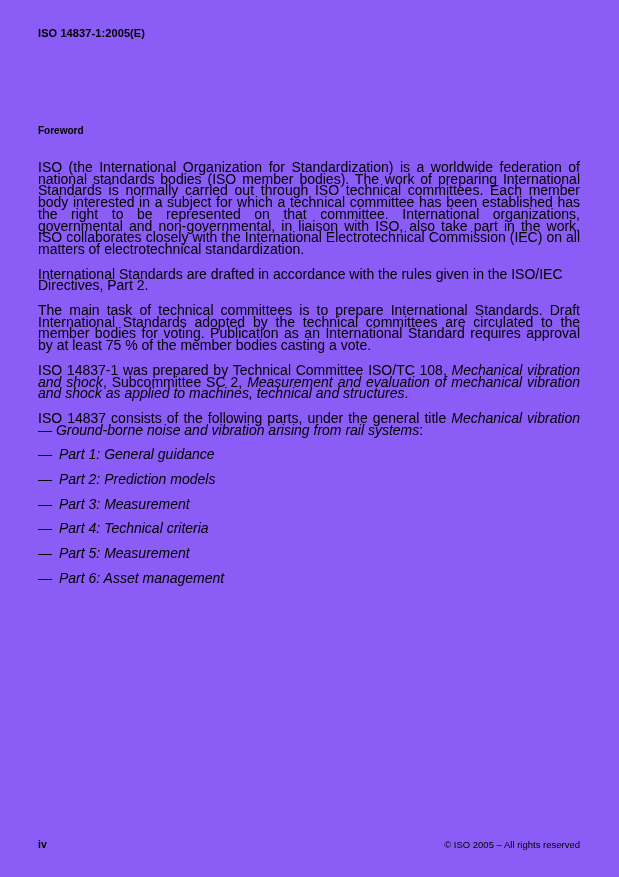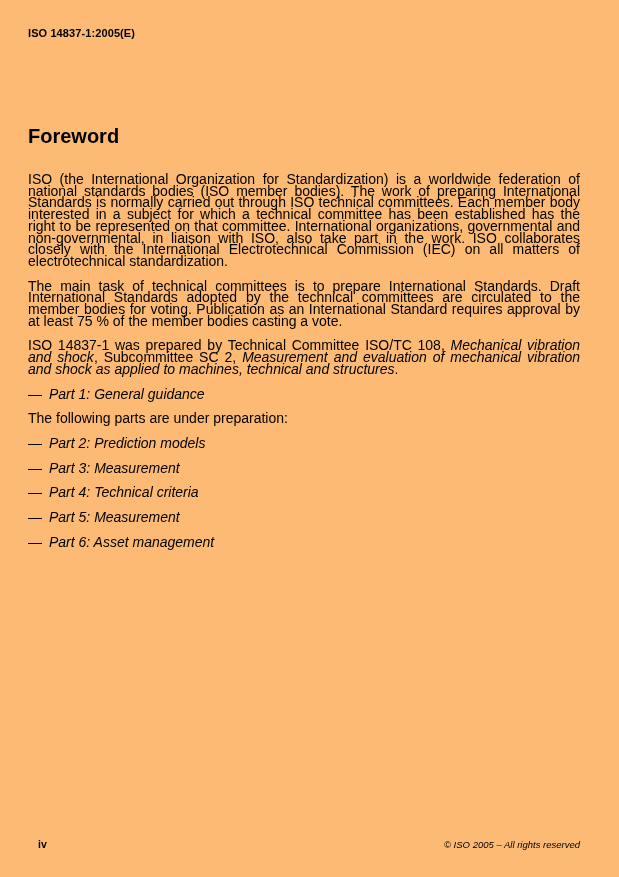--- a/index.html
+++ b/index.html
@@ -8,33 +8,33 @@
     width: 619px;
     height: 877px;
     font-family: "Liberation Sans", "DejaVu Sans", sans-serif;
     color: #000000;
     position: relative;
   }
   .page {
     position: relative;
     width: 619px;
     height: 877px;
-    background: #fdba74;
-    padding: 27px 39px 0 28px;
+    background: #8b5cf6;
+    padding: 27px 39px 0 38px;
     overflow: hidden;
   }
   .doc-header {
     font-size: 11px;
     font-weight: bold;
     letter-spacing: 0.1px;
   }
   .foreword-title {
     margin-top: 86px;
     margin-bottom: 26px;
-    font-size: 20px;
+    font-size: 10px;
     font-weight: bold;
   }
   .body-text {
     font-size: 14px;
     line-height: 11.7px;
   }
   .body-text p {
     margin-bottom: 13px;
   }
   .just { text-align: justify; }
@@ -52,50 +52,51 @@
     position: absolute;
     left: 38px;
     right: 39px;
     top: 838px;
     display: flex;
     justify-content: space-between;
     align-items: baseline;
     font-size: 10px;
   }
   .footer .pageno { font-size: 10.5px; font-weight: bold; }
-  .footer .copyright { font-size: 9.5px; font-style: italic; }
+  .footer .copyright { font-size: 9.5px; }
 </style>
 </head>
 <body>
 
 <div class="page">
 
   <div class="doc-header">
     <span>ISO 14837-1:2005(E)</span>
   </div>
 
   <h1 class="foreword-title">Foreword</h1>
 
   <div class="body-text">
 
     <p class="just">ISO (the International Organization for Standardization) is a worldwide federation of national standards bodies (ISO member bodies). The work of preparing International Standards is normally carried out through ISO technical committees. Each member body interested in a subject for which a technical committee has been established has the right to be represented on that committee. International organizations, governmental and non-governmental, in liaison with ISO, also take part in the work. ISO collaborates closely with the International Electrotechnical Commission (IEC) on all matters of electrotechnical standardization.</p>
 
+    <p>International Standards are drafted in accordance with the rules given in the ISO/IEC Directives, Part 2.</p>
 
     <p class="just">The main task of technical committees is to prepare International Standards. Draft International Standards adopted by the technical committees are circulated to the member bodies for voting. Publication as an International Standard requires approval by at least 75 % of the member bodies casting a vote.</p>
 
 
     <p class="just"><span>ISO 14837-1 was prepared by Technical Committee ISO/TC 108, </span><span class="italic">Mechanical vibration and shock</span><span>, Subcommittee SC 2, </span><span class="italic">Measurement and evaluation of mechanical vibration and shock as applied to machines, technical and structures</span><span>.</span></p>
 
+    <p class="just mb-extra"><span>ISO 14837 consists of the following parts, under the general title </span><span class="italic">Mechanical vibration — Ground-borne noise and vibration arising from rail systems</span><span>:</span></p>
 
     <div class="list-item">
       <span class="dash">—</span>
       <span class="italic">Part 1: General guidance</span>
     </div>
 
-    <p>The following parts are under preparation:</p>
 
     <div class="list-item">
       <span class="dash">—</span>
       <span class="italic">Part 2: Prediction models</span>
     </div>
 
     <div class="list-item">
       <span class="dash">—</span>
       <span class="italic">Part 3: Measurement</span>
     </div>

